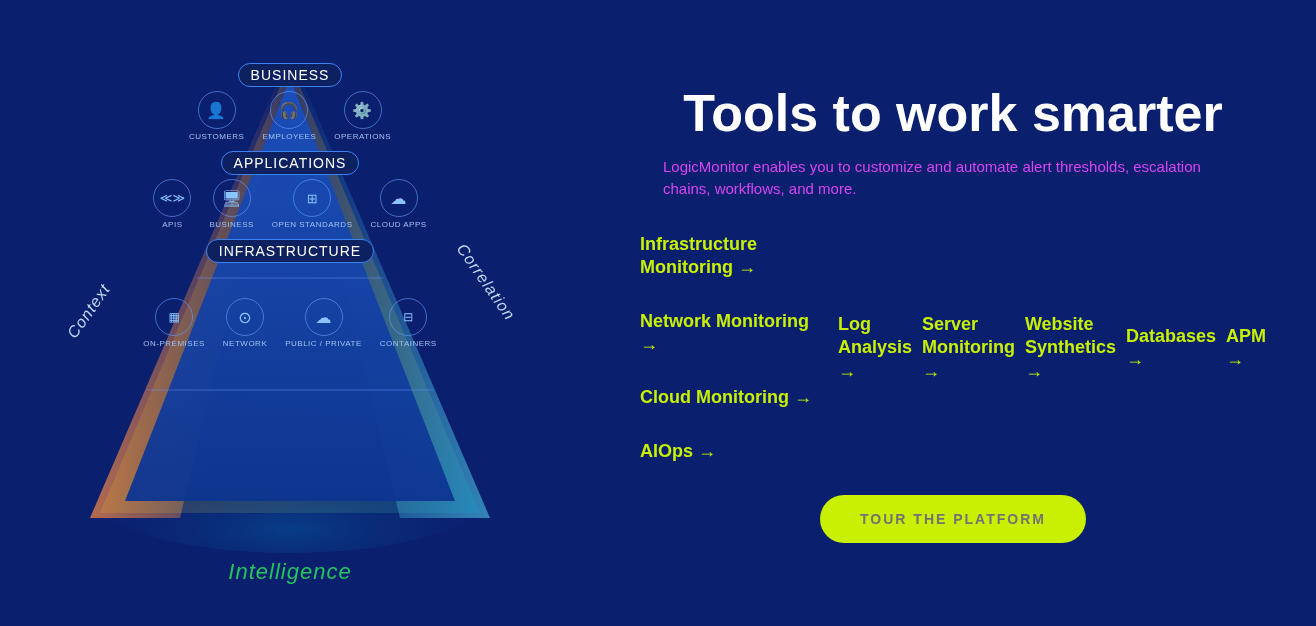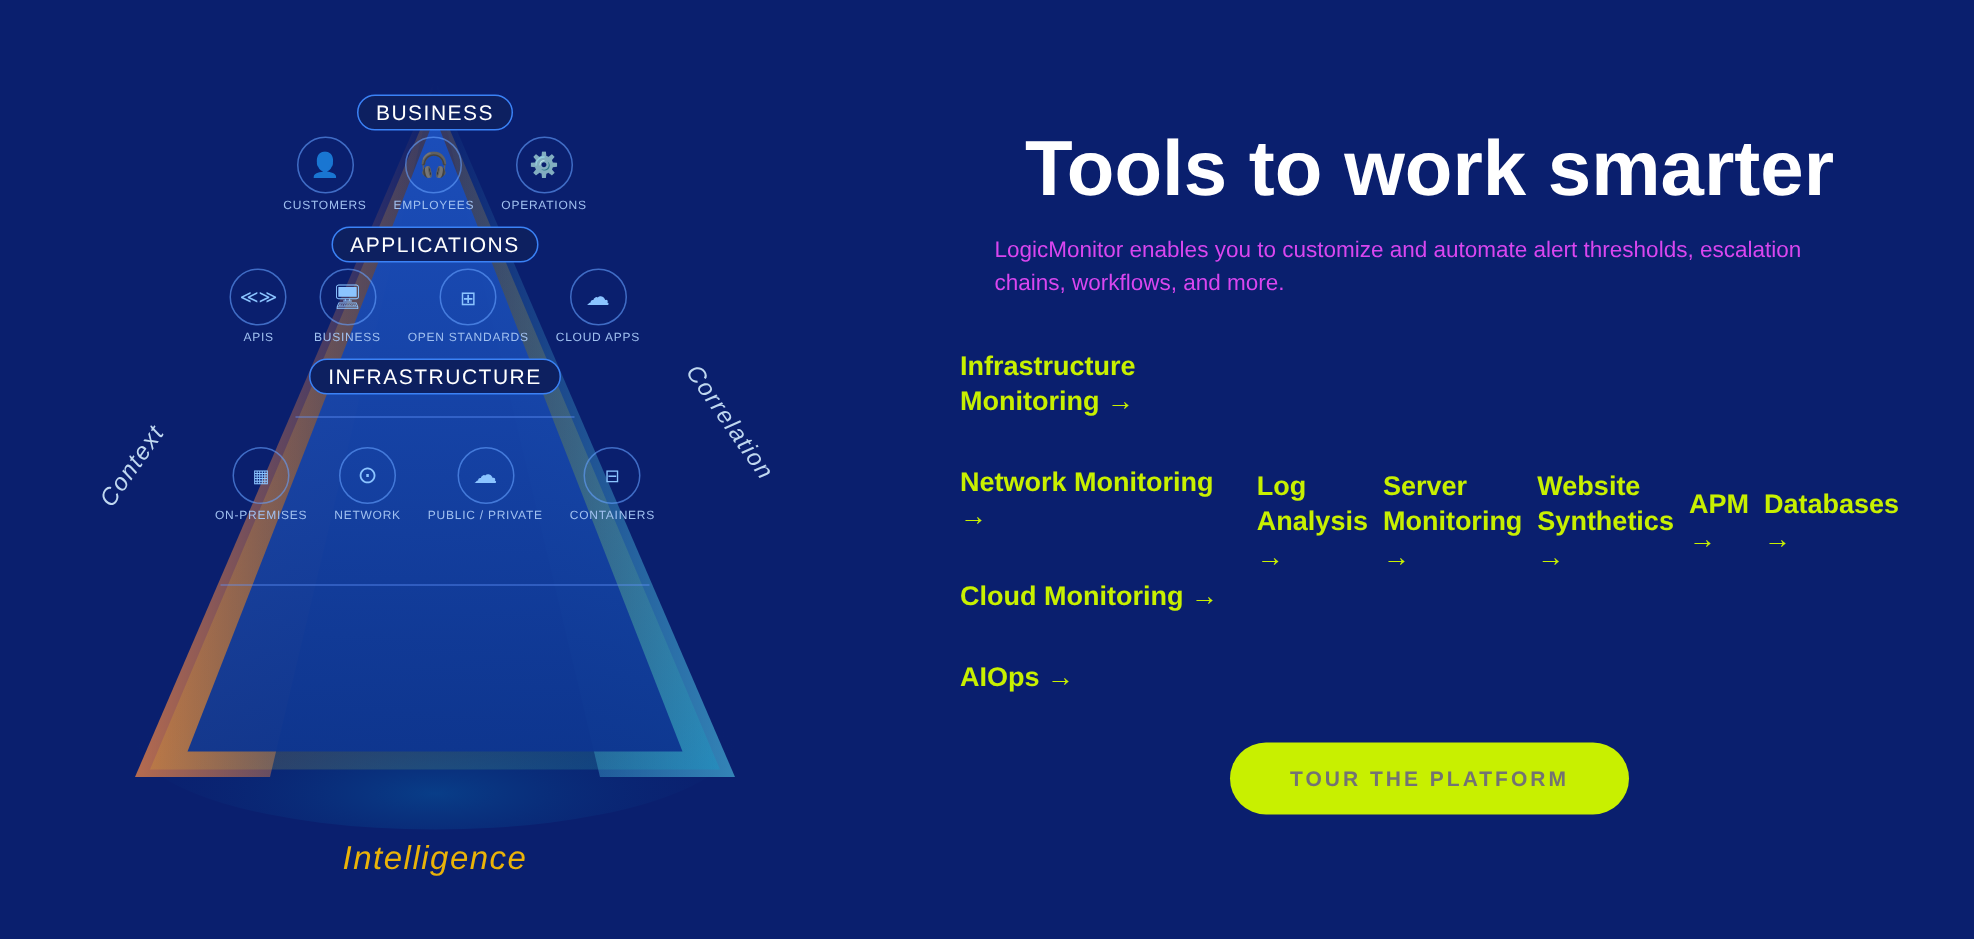--- a/index.html
+++ b/index.html
@@ -47,21 +47,21 @@
       top: 0; left: 0;
       width: 100%; height: 100%;
     }
 
     
     .intelligence-label {
       position: absolute;
       bottom: 18px;
       left: 50%;
       transform: translateX(-50%);
-      color: #eab308;
+      color: #22c55e;
       font-size: 22px;
       font-style: italic;
       letter-spacing: 1px;
       white-space: nowrap;
     }
 
     
     .context-label {
       position: absolute;
       left: 28px;
@@ -376,23 +376,23 @@
       <a class="link-item">
         <span>Log Analysis →</span>
       </a>
       <a class="link-item">
         <span>Server Monitoring →</span>
       </a>
       <a class="link-item">
         <span>Website Synthetics →</span>
       </a>
       <a class="link-item">
+        <span>Databases →</span>
+      </a>
+      <a class="link-item">
         <span>APM →</span>
-      </a>
-      <a class="link-item">
-        <span>Databases →</span>
       </a>
     </div>
   </div>
 
   <button class="tour-btn">TOUR THE PLATFORM</button>
 
 </div>
 
 </body></html>

